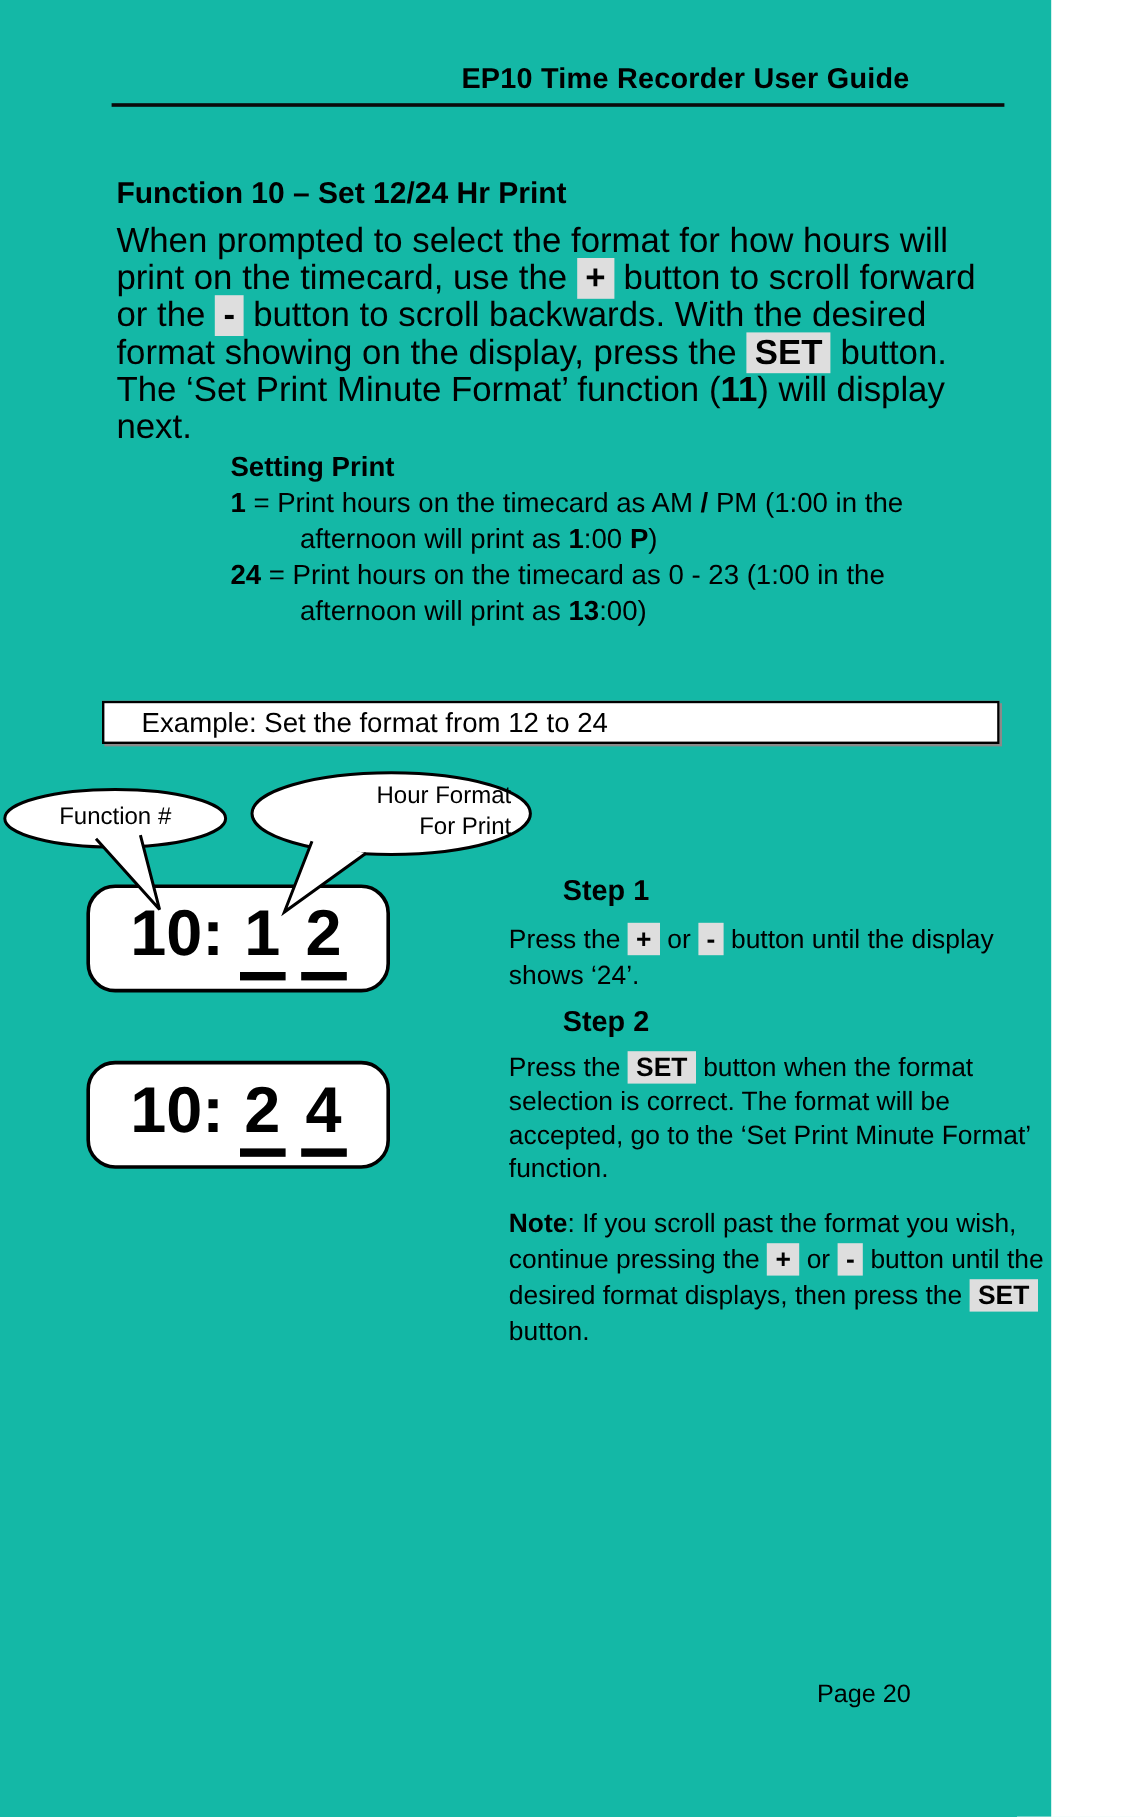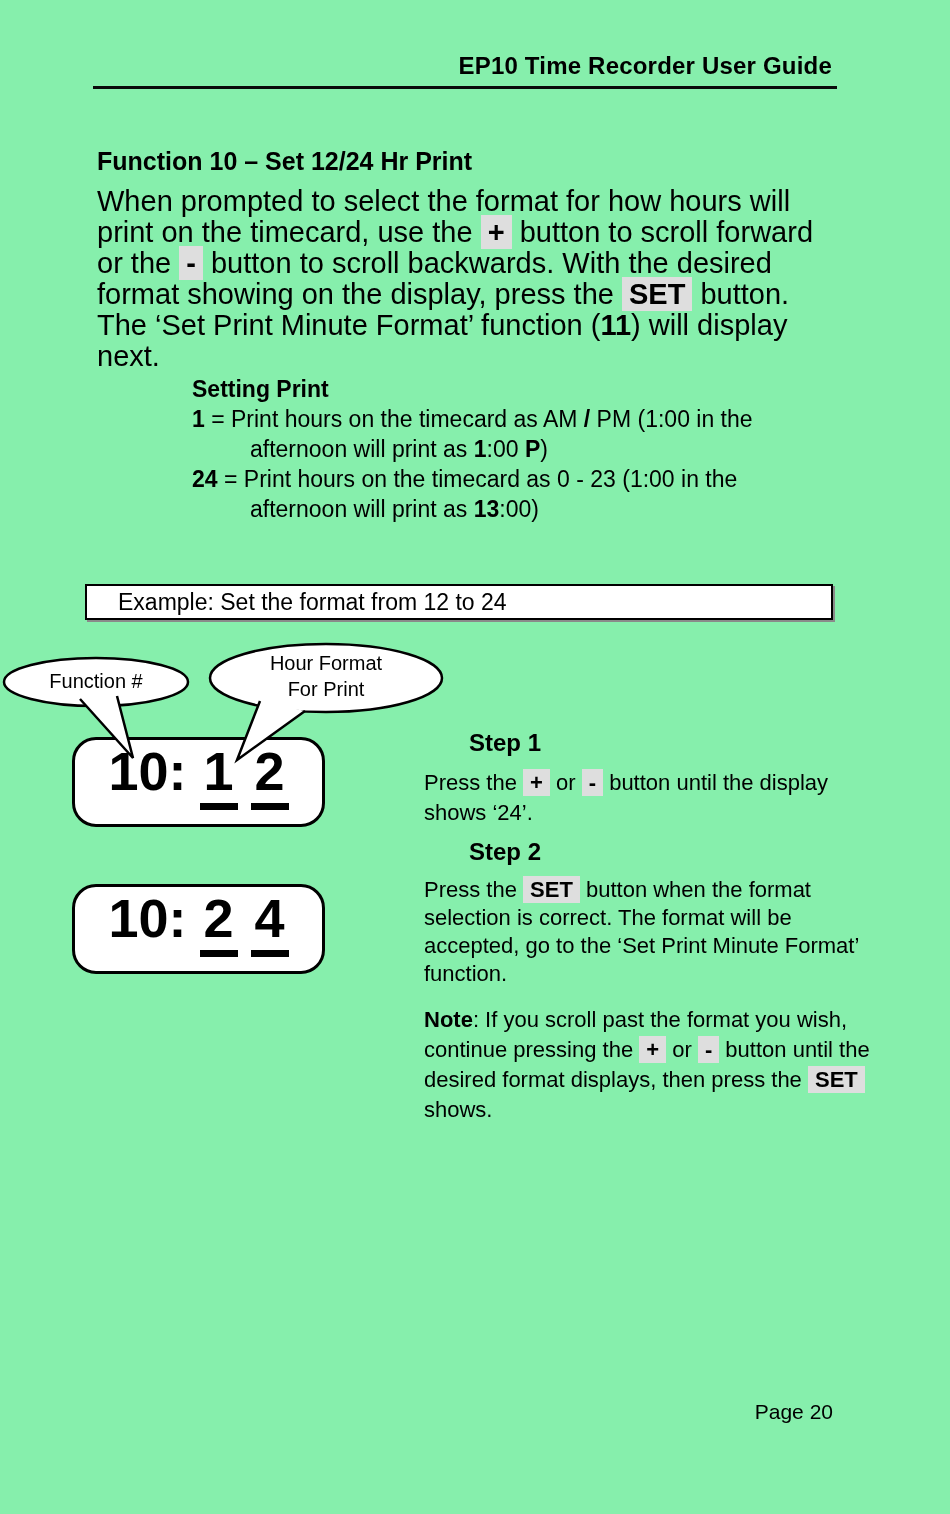--- a/index.html
+++ b/index.html
@@ -1,19 +1,19 @@
 <!DOCTYPE html>
 <html><head>
 <meta charset="utf-8">
 <style>
   html,body{margin:0;padding:0;background:#fff;}
   .page{
     position:relative;
-    width:950px;height:1514px;
-    background:#86efac;color:#000;
+    width:876px;height:1514px;
+    background:#14b8a6;color:#000;
     font-family:"Liberation Sans",sans-serif;
     overflow:hidden;
   }
   .abs{position:absolute;}
 
   
   .header-title{top:52px;right:118px;font-size:24px;font-weight:700;letter-spacing:0.2px;}
   .header-rule{top:86px;left:93px;width:744px;height:2.5px;background:#0a0a0a;}
 
   
@@ -31,26 +31,26 @@
     border:2px solid #000;
     box-shadow:2px 2px 0 #8a8a8a;
     background:#fff;
   }
   .example-label{line-height:32px;padding-left:31px;font-size:23px;white-space:nowrap;}
 
   
   .callout-svg{top:628px;left:0;z-index:3;pointer-events:none;}
   .callout-label{z-index:4;font-size:20px;text-align:center;line-height:26px;}
   .callout-function{top:668px;left:18px;width:156px;}
-  .callout-hour{top:650px;left:226px;width:200px;}
+  .callout-hour{top:650px;left:226px;width:200px;text-align:right;}
 
   .display-box{
     left:72px;width:247px;height:84px;
     border:3px solid #000;border-radius:24px;background:#fff;z-index:1;
-    display:flex;align-items:flex-start;justify-content:center;
+    display:flex;align-items:center;justify-content:center;
   }
   .display-1{top:737px;}
   .display-2{top:884px;}
   .display-text{font-size:54px;font-weight:700;white-space:nowrap;}
   .display-prefix{display:inline-block;line-height:1;}
   .udigit{
     display:inline-block;width:38px;margin-left:13px;text-align:center;
     line-height:1;padding-bottom:5px;border-bottom:7px solid #000;
   }
 
@@ -113,17 +113,17 @@
     <div>Hour Format</div>
     <div>For Print</div>
   </div>
 
   <div class="abs step-heading step1-heading">Step 1</div>
   <div class="abs step-body step1-body"><span>Press the </span><span class="s-k">+</span><span> or </span><span class="s-k">-</span><span> button until the display shows ‘24’.</span></div>
 
   <div class="abs step-heading step2-heading">Step 2</div>
   <div class="abs step-body step2-body"><span>Press the </span><span class="s-k">SET</span><span> button when the format selection is correct. The format will be accepted, go to the ‘Set Print Minute Format’ function.</span></div>
 
-  <div class="abs note"><span class="s-b">Note</span><span>: If you scroll past the format you wish, continue pressing the </span><span class="s-k">+</span><span> or </span><span class="s-k">-</span><span> button until the desired format displays, then press the </span><span class="s-k">SET</span><span> shows.</span></div>
+  <div class="abs note"><span class="s-b">Note</span><span>: If you scroll past the format you wish, continue pressing the </span><span class="s-k">+</span><span> or </span><span class="s-k">-</span><span> button until the desired format displays, then press the </span><span class="s-k">SET</span><span> button.</span></div>
 
   <div class="abs page-number">Page 20</div>
 
 </div>
 
 </body></html>

